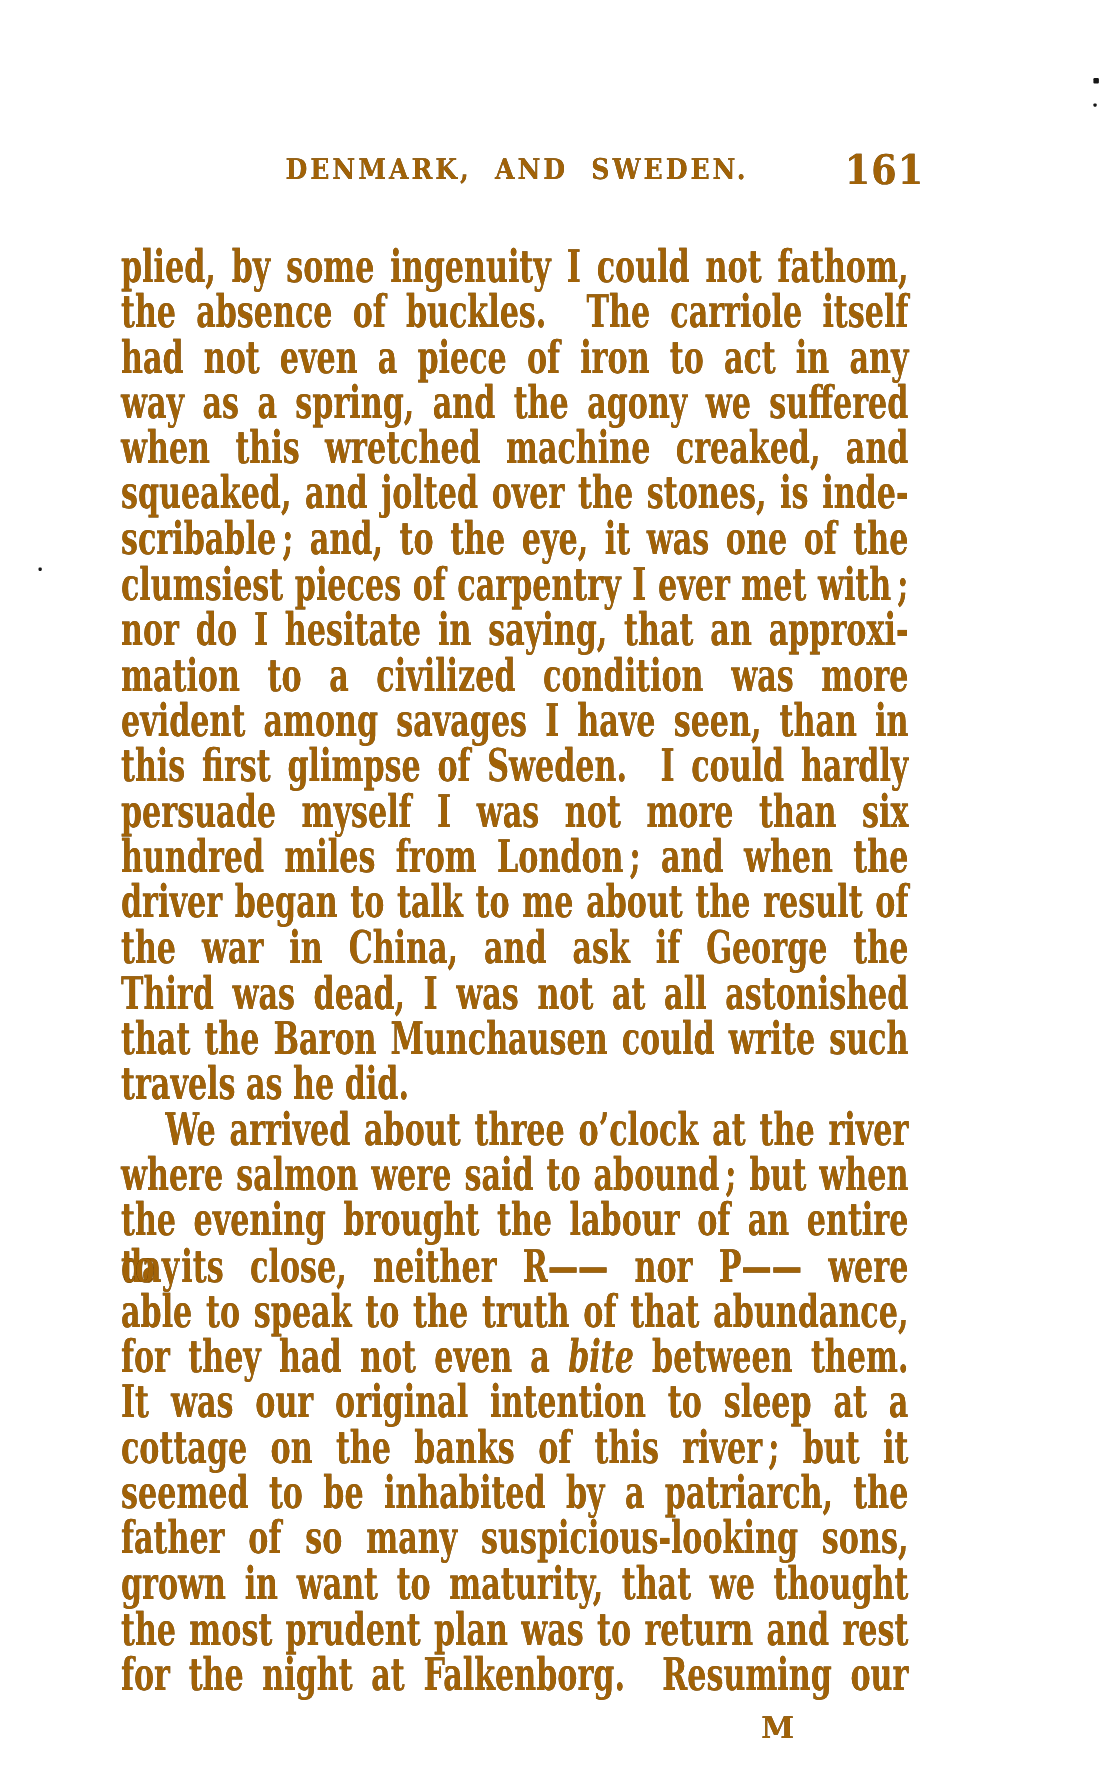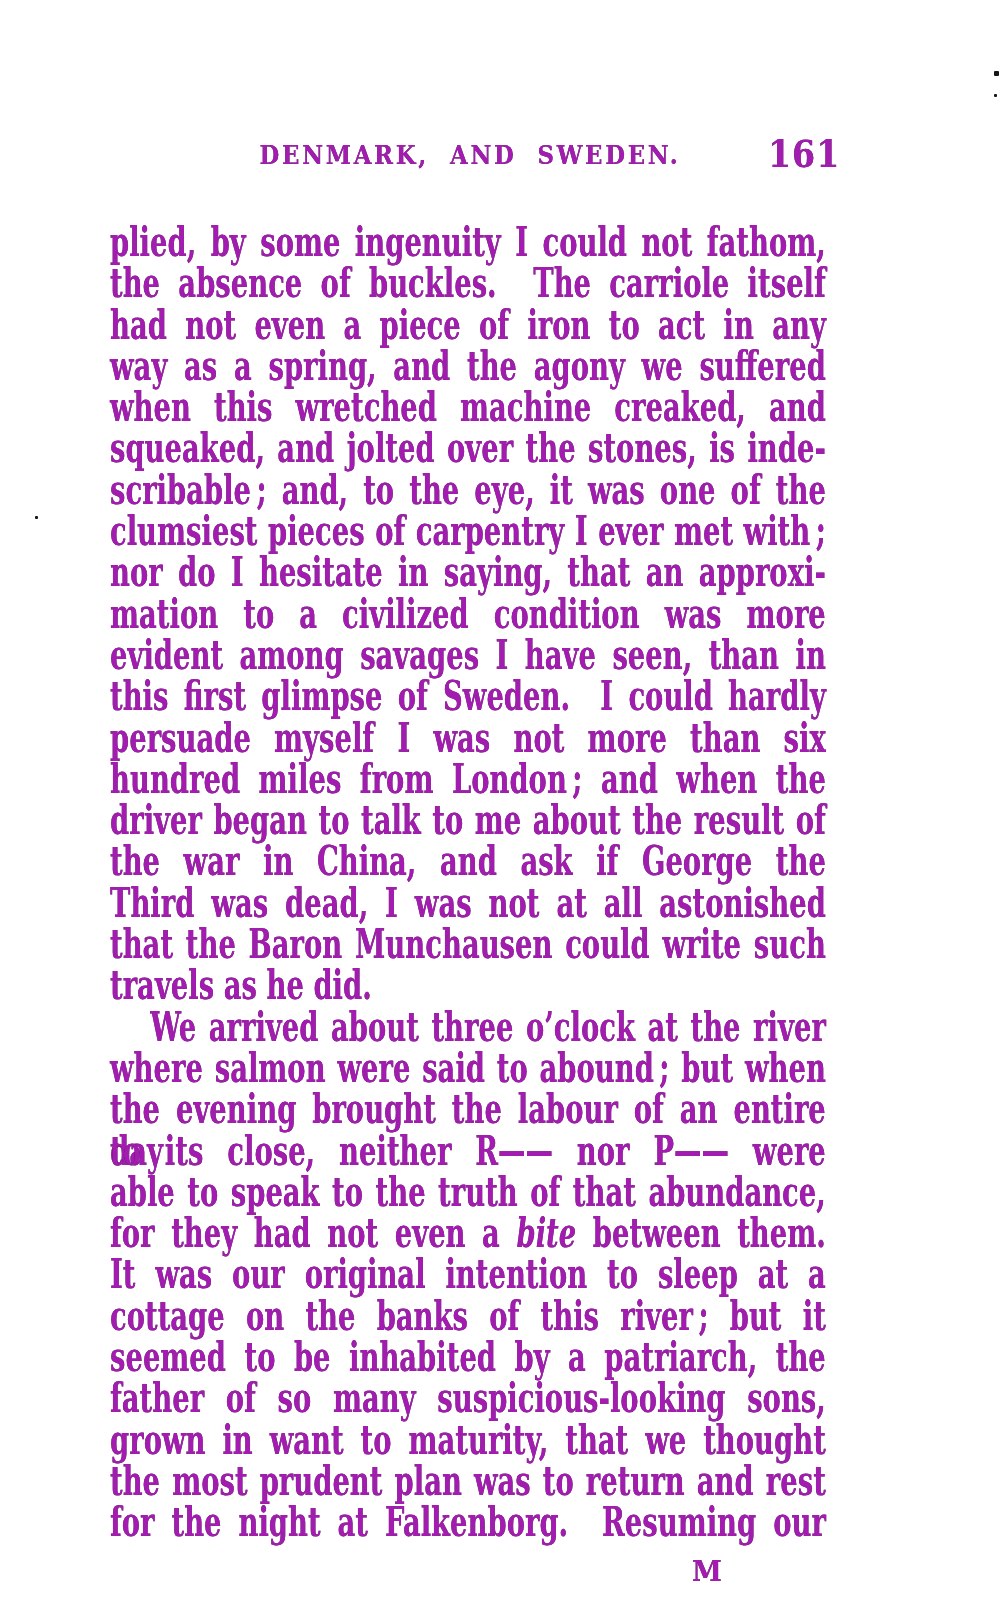--- a/index.html
+++ b/index.html
@@ -6,21 +6,21 @@
   body {
     width: 1000px; height: 1624px;
     background: #ffffff;
     font-family: "DejaVu Serif", "Liberation Serif", serif;
     overflow: hidden;
   }
   .page {
     position: relative;
     width: 1000px; height: 1624px;
     background: #ffffff;
-    color: #a21caf;
+    color: #a16207;
   }
   
   .running-title {
     position: absolute;
     top: 140px; left: 470px;
     transform: translateX(-50%) scaleX(0.88);
     transform-origin: center top;
     font-size: 26px;
     font-weight: bold;
     letter-spacing: 3px;

